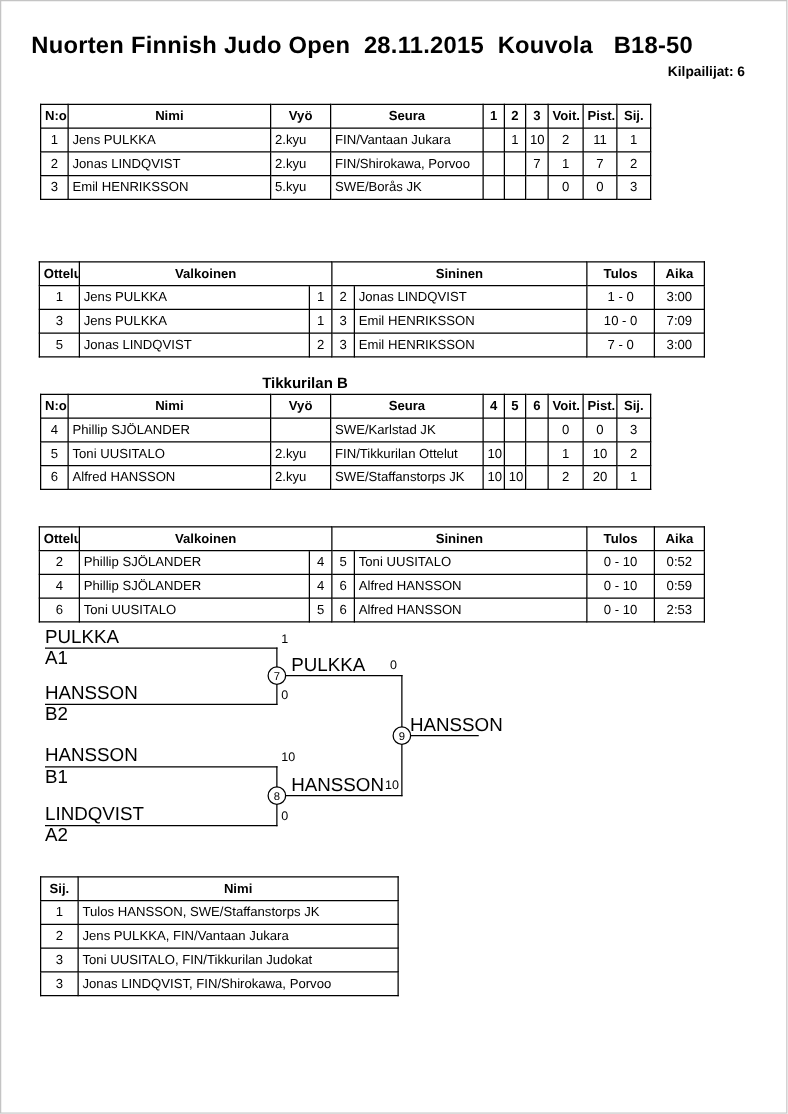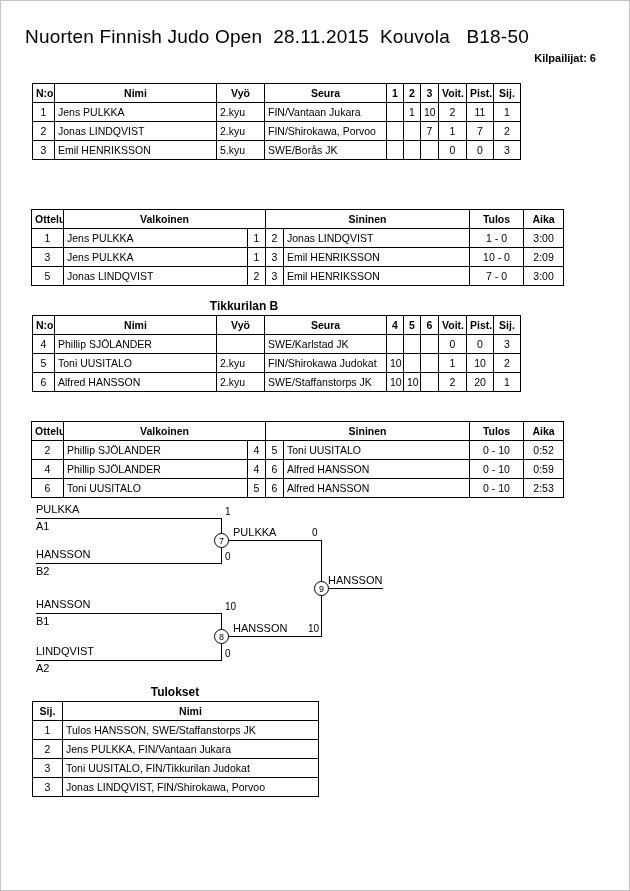--- a/index.html
+++ b/index.html
@@ -1,28 +1,28 @@
 <!DOCTYPE html>
 <html><head>
 <meta charset="utf-8">
 <style>
   *{margin:0;padding:0;box-sizing:border-box}
   html,body{background:#e8e8e8}
   body{font-family:"Liberation Sans",sans-serif;color:#000}
   .page{position:relative;width:630px;height:891px;background:#fff;border:1px solid #c4c4c4;overflow:hidden;margin:0 auto}
-  .doc-title{position:absolute;left:24px;top:25px;font-size:19px;font-weight:normal;white-space:pre;letter-spacing:.2px}
+  .doc-title{position:absolute;left:24px;top:25px;font-size:19px;font-weight:bold;white-space:pre;letter-spacing:.2px}
   .competitors{position:absolute;right:33px;top:51px;font-size:11px;font-weight:bold}
   .section-title{position:absolute;font-size:12px;font-weight:bold;text-align:center}
   table{position:absolute;border-collapse:collapse;table-layout:fixed;background:#fff}
   th,td{border:1px solid #000;font-size:10.5px;height:19px;padding:0 3px;overflow:hidden;white-space:nowrap;vertical-align:middle}
   th{font-weight:bold;text-align:center}
   td{text-align:left}
   td.c{text-align:center}
   .bracket{position:absolute;width:365px;height:185px}
-  .b-name,.b-seed{position:absolute;font-size:11px;line-height:13px}
+  .b-name,.b-seed{position:absolute;font-size:15px;line-height:13px}
   .b-score{position:absolute;font-size:10px;line-height:12px}
   .b-line{position:absolute;height:1px;background:#000}
   .b-vline{position:absolute;width:1px;background:#000}
   .b-circle{position:absolute;width:15px;height:15px;border:1px solid #000;border-radius:50%;background:#fff;font-size:9px;display:flex;align-items:center;justify-content:center;z-index:2}
 </style>
 </head>
 <body>
 
 <div class="page">
 
@@ -121,21 +121,21 @@
       <td class="c">1 - 0</td>
       <td class="c">3:00</td>
     </tr>
     <tr>
       <td class="c">3</td>
       <td>Jens PULKKA</td>
       <td class="c">1</td>
       <td class="c">3</td>
       <td>Emil HENRIKSSON</td>
       <td class="c">10 - 0</td>
-      <td class="c">2:09</td>
+      <td class="c">7:09</td>
     </tr>
     <tr>
       <td class="c">5</td>
       <td>Jonas LINDQVIST</td>
       <td class="c">2</td>
       <td class="c">3</td>
       <td>Emil HENRIKSSON</td>
       <td class="c">7 - 0</td>
       <td class="c">3:00</td>
     </tr>
@@ -178,21 +178,21 @@
       <td class="c"></td>
       <td class="c"></td>
       <td class="c">0</td>
       <td class="c">0</td>
       <td class="c">3</td>
     </tr>
     <tr>
       <td class="c">5</td>
       <td>Toni UUSITALO</td>
       <td>2.kyu</td>
-      <td>FIN/Shirokawa Judokat</td>
+      <td>FIN/Tikkurilan Ottelut</td>
       <td class="c">10</td>
       <td class="c"></td>
       <td class="c"></td>
       <td class="c">1</td>
       <td class="c">10</td>
       <td class="c">2</td>
     </tr>
     <tr>
       <td class="c">6</td>
       <td>Alfred HANSSON</td>
@@ -290,21 +290,20 @@
     <div class="b-circle" style="left:178px;top:128px">8</div>
     <div class="b-name" style="left:197px;top:121px">HANSSON</div>
     <div class="b-line" style="left:185px;top:135px;width:101px"></div>
     <div class="b-score" style="left:272px;top:122px">10</div>
 
     <div class="b-circle" style="left:278px;top:80px">9</div>
     <div class="b-name" style="left:292px;top:73px">HANSSON</div>
     <div class="b-line" style="left:285px;top:87px;width:62px"></div>
   </div>
 
-  <div class="section-title" style="left:31px;top:684px;width:286px">Tulokset</div>
   <table style="left:31px;top:700px;width:286px">
     <colgroup>
         <col style="width:30px">
         <col style="width:256px">
       </colgroup>
     <tbody>
         <tr>
       <th>Sij.</th>
       <th>Nimi</th>
     </tr>

